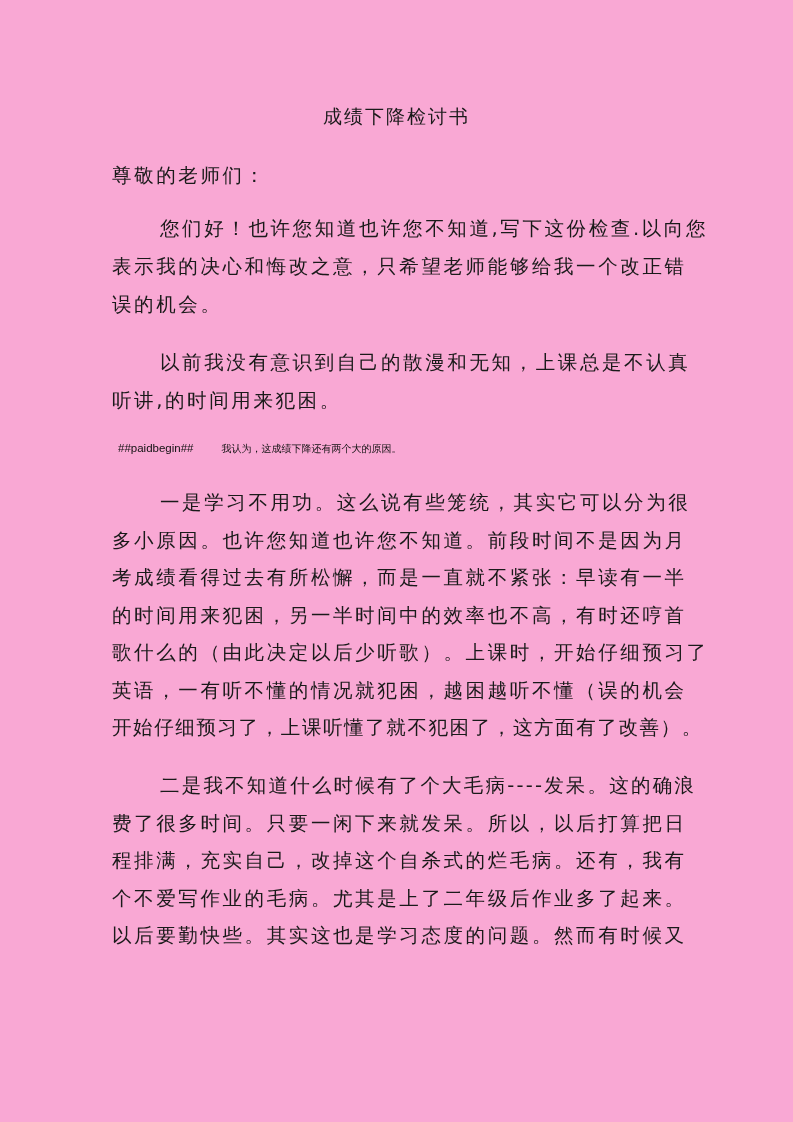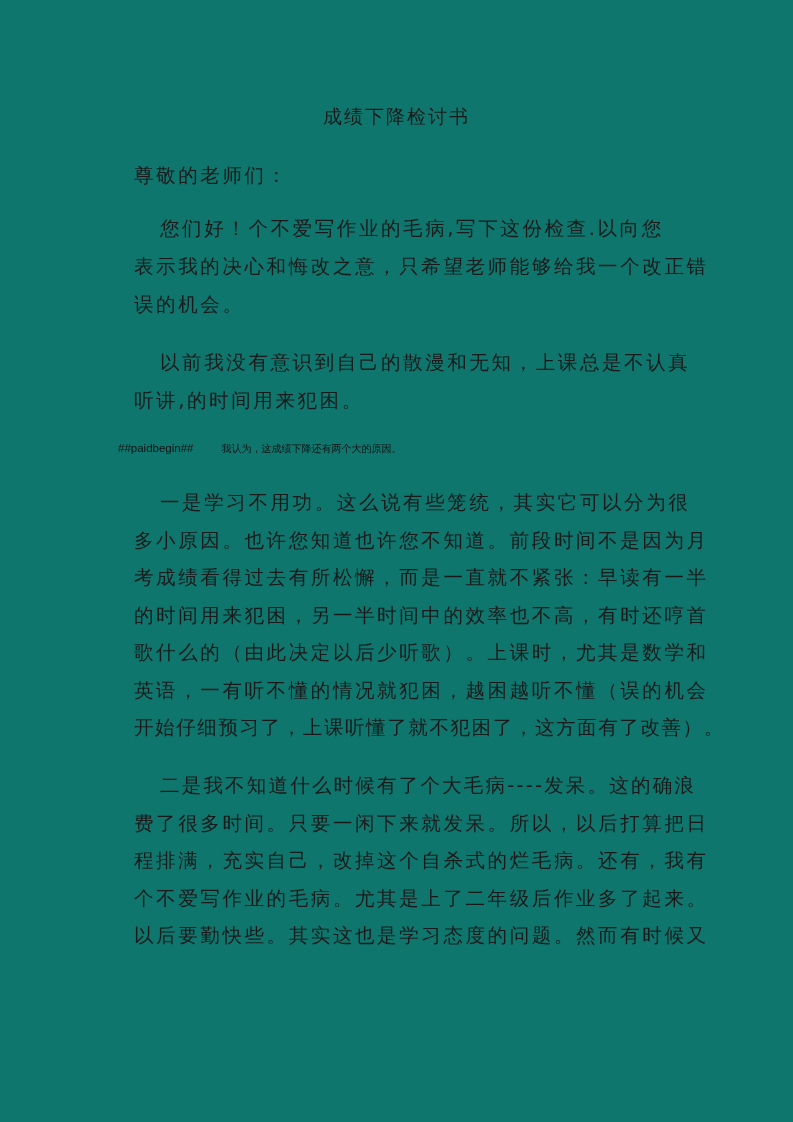--- a/index.html
+++ b/index.html
@@ -1,52 +1,52 @@
 <!DOCTYPE html>
 <html><head>
 <meta charset="utf-8">
 <style>
   html, body { margin: 0; padding: 0; background: #ffffff; }
   body { width: 793px; height: 1122px; position: relative; overflow: hidden;
          font-family: "DejaVu Sans", "Liberation Sans", sans-serif; color: #111; }
-  .page { position: absolute; left: 0; top: 0; width: 793px; height: 1122px; background: #0f766e; }
+  .page { position: absolute; left: 0; top: 0; width: 793px; height: 1122px; background: #f9a8d4; }
   .title { position: absolute; top: 104px; left: 0; width: 793px; text-align: center;
            font-size: 19px; letter-spacing: 2px; color: #1a1a1a; }
-  .line { position: absolute; left: 134px; width: 560px; font-size: 19.5px; white-space: nowrap;
+  .line { position: absolute; left: 112px; width: 560px; font-size: 19.5px; white-space: nowrap;
           letter-spacing: 2.6px; color: #1a1a1a; }
   .indent { left: 160px; width: 518px; }
   .paid { position: absolute; top: 442px; left: 118px; font-size: 11.5px; color: #111;
           font-family: "Liberation Sans", sans-serif; white-space: nowrap; }
   .paid .marker { letter-spacing: 0; }
   .paid .note { margin-left: 28px; font-family: "DejaVu Serif", serif; font-size: 10px; }
 </style>
 </head>
 <body>
 
 <div class="page">
   <div class="title">成绩下降检讨书</div>
 
   <div class="line" style="top:162px">尊敬的老师们：</div>
 
-  <div class="line indent" style="top:215px">您们好！个不爱写作业的毛病,写下这份检查.以向您</div>
+  <div class="line indent" style="top:215px">您们好！也许您知道也许您不知道,写下这份检查.以向您</div>
   <div class="line" style="top:253px">表示我的决心和悔改之意，只希望老师能够给我一个改正错</div>
   <div class="line" style="top:291px">误的机会。</div>
 
   <div class="line indent" style="top:349px">以前我没有意识到自己的散漫和无知，上课总是不认真</div>
   <div class="line" style="top:387px">听讲,的时间用来犯困。</div>
 
   <div class="paid">
     <span class="marker">##paidbegin##</span><span class="note">我认为，这成绩下降还有两个大的原因。</span>
   </div>
 
   <div class="line indent" style="top:489px">一是学习不用功。这么说有些笼统，其实它可以分为很</div>
   <div class="line" style="top:527px">多小原因。也许您知道也许您不知道。前段时间不是因为月</div>
   <div class="line" style="top:602px">的时间用来犯困，另一半时间中的效率也不高，有时还哼首</div>
   <div class="line" style="top:564px">考成绩看得过去有所松懈，而是一直就不紧张：早读有一半</div>
-  <div class="line" style="top:639px">歌什么的（由此决定以后少听歌）。上课时，尤其是数学和</div>
+  <div class="line" style="top:639px">歌什么的（由此决定以后少听歌）。上课时，开始仔细预习了</div>
   <div class="line" style="top:677px">英语，一有听不懂的情况就犯困，越困越听不懂（误的机会</div>
   <div class="line" style="top:714px; letter-spacing:1.6px">开始仔细预习了，上课听懂了就不犯困了，这方面有了改善）。</div>
 
   <div class="line indent" style="top:772px; letter-spacing:2.2px">二是我不知道什么时候有了个大毛病----发呆。这的确浪</div>
   <div class="line" style="top:810px">费了很多时间。只要一闲下来就发呆。所以，以后打算把日</div>
   <div class="line" style="top:847px">程排满，充实自己，改掉这个自杀式的烂毛病。还有，我有</div>
   <div class="line" style="top:885px">个不爱写作业的毛病。尤其是上了二年级后作业多了起来。</div>
   <div class="line" style="top:922px">以后要勤快些。其实这也是学习态度的问题。然而有时候又</div>
 </div>
 

